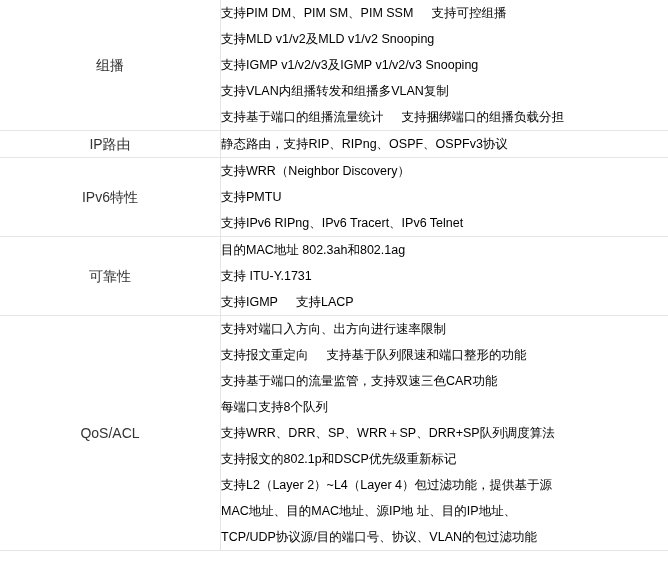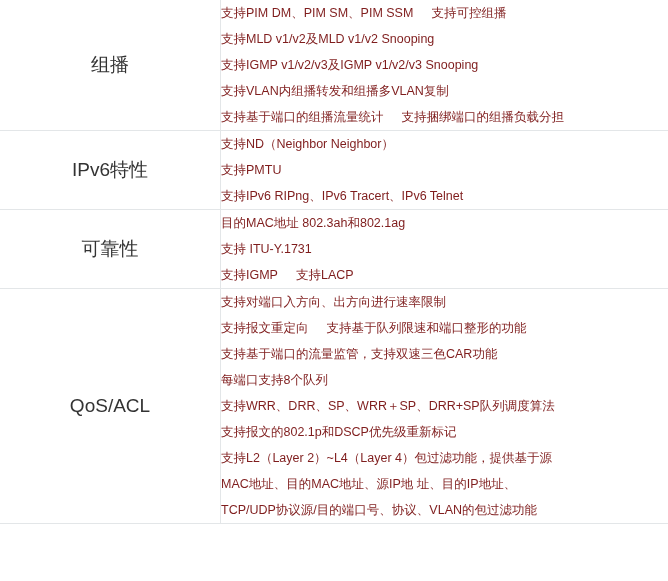--- a/index.html
+++ b/index.html
@@ -21,34 +21,34 @@
   }
   .spec-table td {
     border-top: 1px solid #e3e6e8;
     border-bottom: 1px solid #e3e6e8;
     padding: 0;
     vertical-align: middle;
   }
   .label-cell {
     width: 220px;
     text-align: center;
-    font-size: 19px;
+    font-size: 14px;
     color: #333333;
     padding: 10px 6px;
     line-height: 1.6;
   }
   .value-cell {
     width: 448px;
     padding: 9px 14px 9px 12px;
     border-left: 1px solid #e3e6e8;
   }
   .value-line {
     font-size: 12.5px;
     line-height: 26px;
-    color: #7f1d1d;
+    color: #000000;
     white-space: nowrap;
   }
   .gap {
     display: inline-block;
     width: 18px;
   }
   tr.first-row td {
     border-top: none;
   }
 </style>
@@ -61,25 +61,31 @@
       <td class="label-cell">组播</td>
       <td class="value-cell">
         <div class="value-line"><span>支持PIM DM、PIM SM、PIM SSM</span><span class="gap"></span><span>支持可控组播</span></div>
         <div class="value-line"><span>支持MLD v1/v2及MLD v1/v2 Snooping</span></div>
         <div class="value-line"><span>支持IGMP v1/v2/v3及IGMP v1/v2/v3 Snooping</span></div>
         <div class="value-line"><span>支持VLAN内组播转发和组播多VLAN复制</span></div>
         <div class="value-line"><span>支持基于端口的组播流量统计</span><span class="gap"></span><span>支持捆绑端口的组播负载分担</span></div>
       </td>
     </tr>
 
+    <tr>
+      <td class="label-cell">IP路由</td>
+      <td class="value-cell">
+        <div class="value-line"><span>静态路由，支持RIP、RIPng、OSPF、OSPFv3协议</span></div>
+      </td>
+    </tr>
 
     <tr>
       <td class="label-cell">IPv6特性</td>
       <td class="value-cell">
-        <div class="value-line"><span>支持ND（Neighbor Neighbor）</span></div>
+        <div class="value-line"><span>支持WRR（Neighbor Discovery）</span></div>
         <div class="value-line"><span>支持PMTU</span></div>
         <div class="value-line"><span>支持IPv6 RIPng、IPv6 Tracert、IPv6 Telnet</span></div>
       </td>
     </tr>
 
     <tr>
       <td class="label-cell">可靠性</td>
       <td class="value-cell">
         <div class="value-line"><span>目的MAC地址 802.3ah和802.1ag</span></div>
         <div class="value-line"><span>支持 ITU-Y.1731</span></div>

